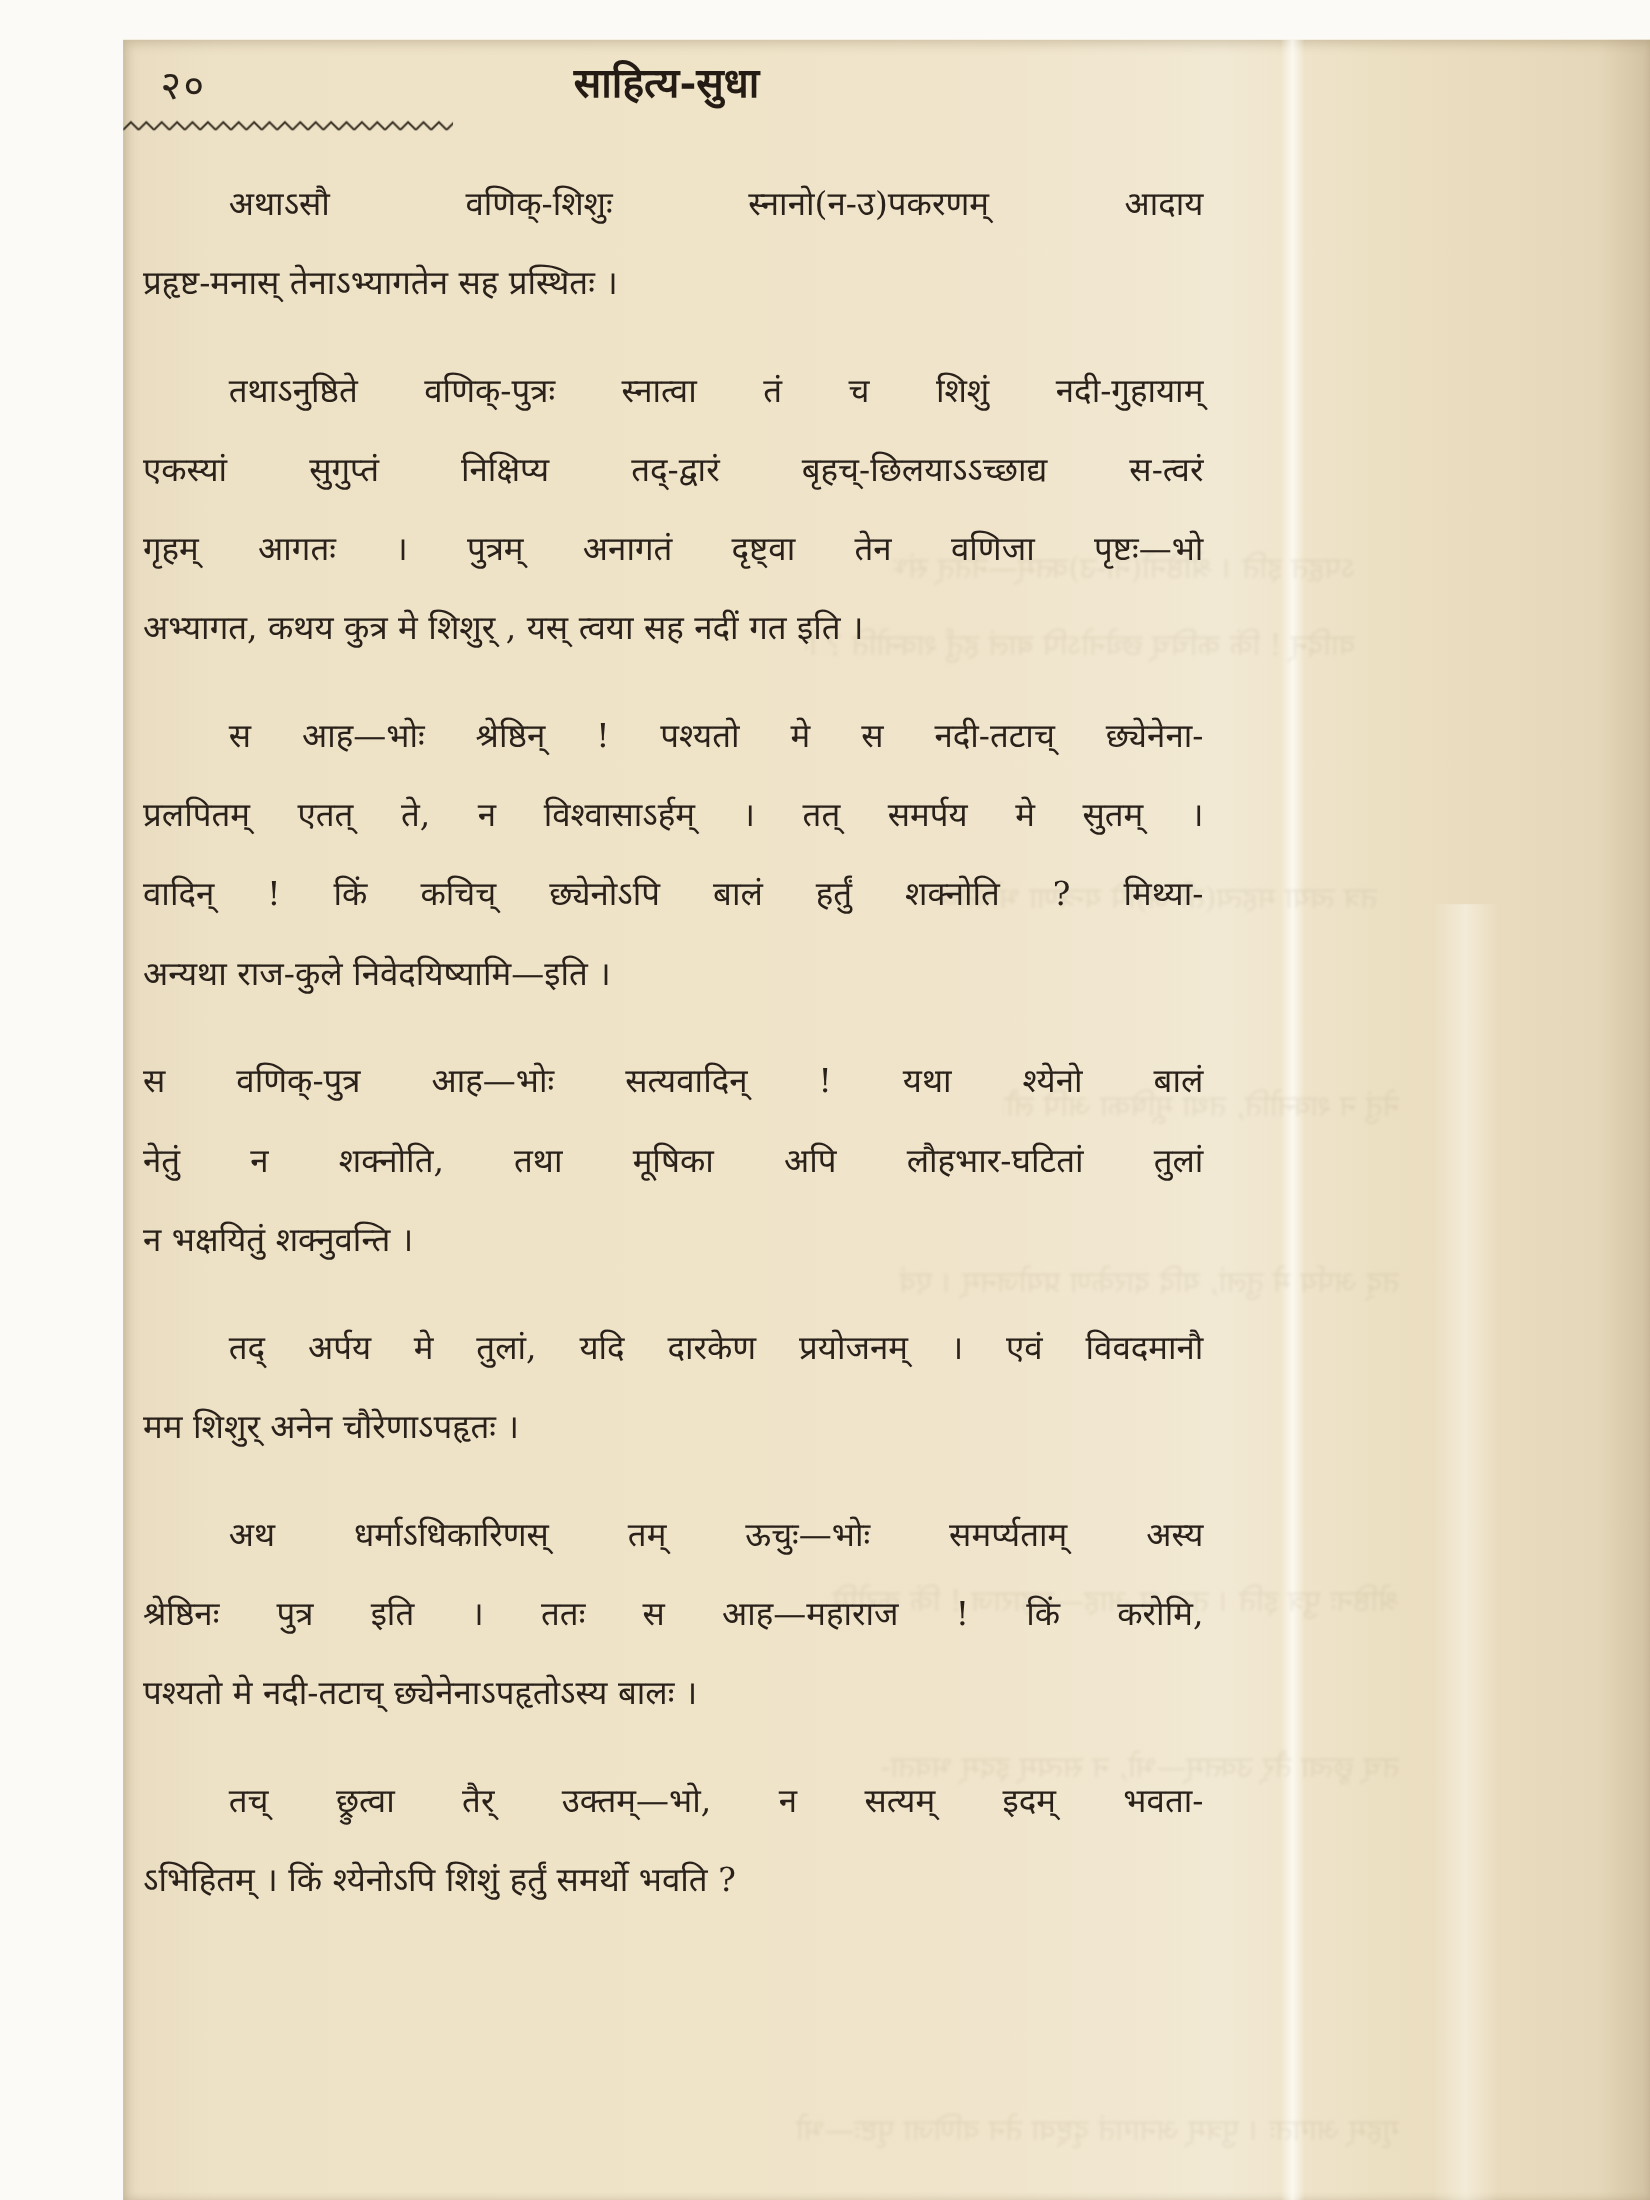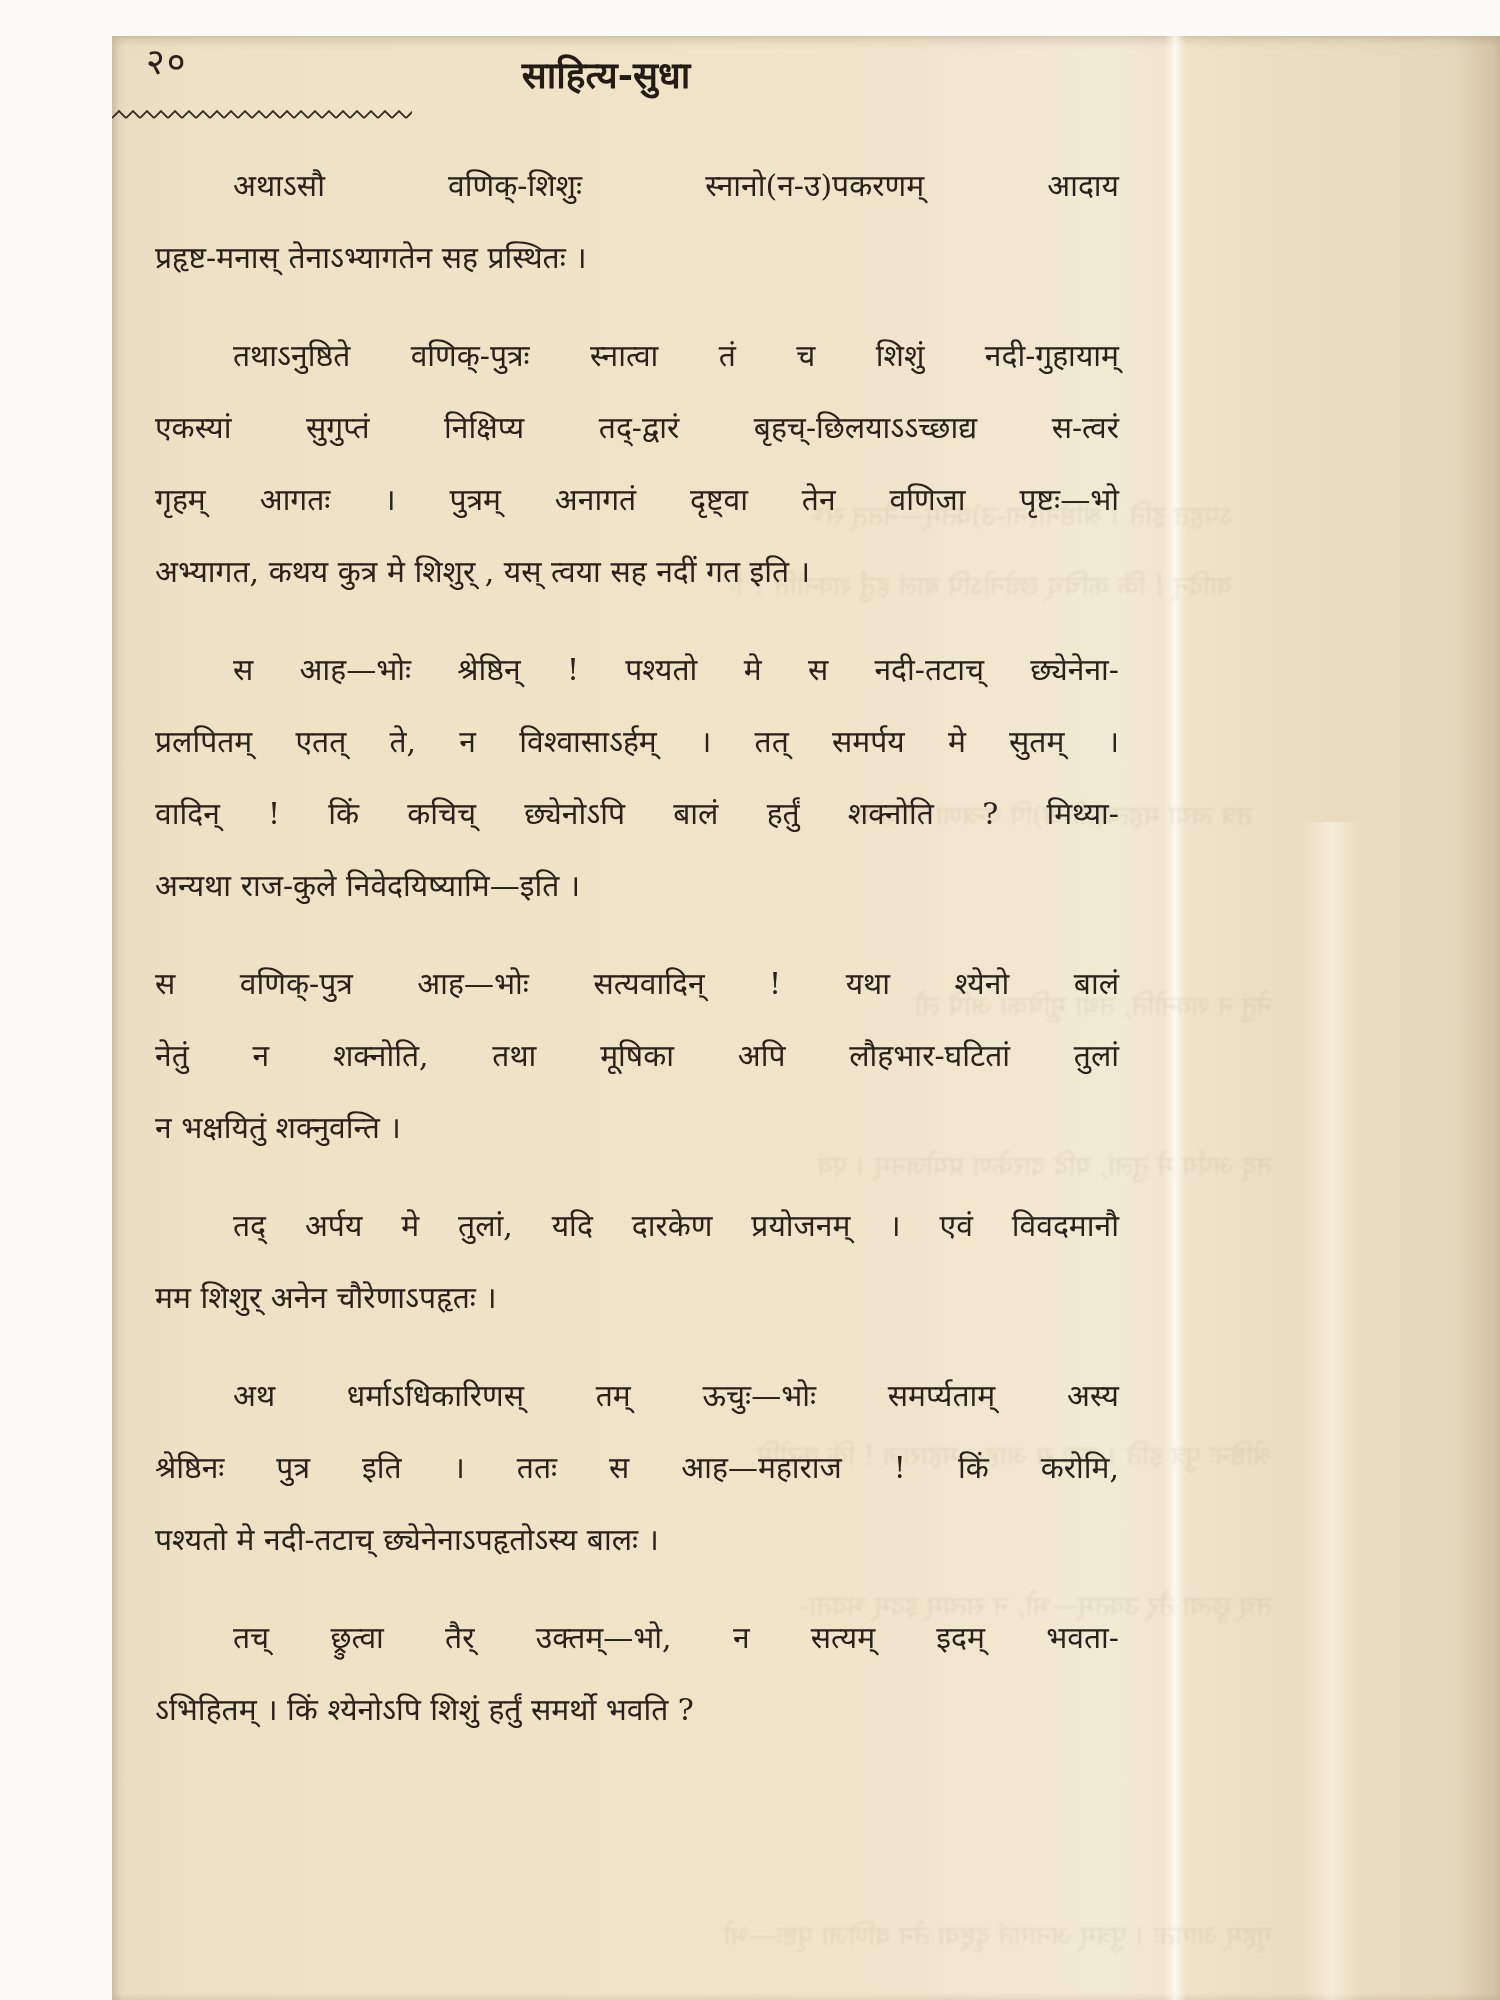--- a/index.html
+++ b/index.html
@@ -32,34 +32,34 @@
     background: linear-gradient(90deg, rgba(255,255,248,0) 0%,
       rgba(253,250,240,.5) 50%, rgba(255,255,248,0) 100%);
   }
   .edge-shade {
     position: absolute; top: 0; bottom: 0; right: 0; width: 46px;
     background: linear-gradient(90deg, rgba(160,140,105,0) 0%, rgba(160,140,105,.25) 100%);
   }
   
   .header { position: absolute; left: 18px; top: 0; width: 964px; height: 70px; }
   .page-number {
-    position: absolute; left: 16px; top: 0;
+    position: absolute; left: 16px; top: 16px;
     font-size: 36px; color: #2a221a; letter-spacing: 2px;
   }
   .running-title {
     position: absolute; left: 0; right: 12px; top: 12px;
     text-align: center; font-size: 37px; font-weight: 700;
     color: #241c14;
   }
   .zigzag-rule { position: absolute; left: 0; right: 0; top: 72px; height: 14px; }
   
   .body-text {
     position: absolute; left: 18px; top: 114px; width: 964px;
     color: #29211a;
-    font-size: 30px; line-height: 72px; margin-left: 25px;
+    font-size: 30px; line-height: 72px;
   }
   .paragraph { margin: 0 0 26px 0; }
   .line {
     text-align: justify;
     text-align-last: justify;
     white-space: nowrap;
     height: 72px;
   }
   .line.first { padding-left: 78px; }
   .line.last { text-align: right; text-align-last: left; }

